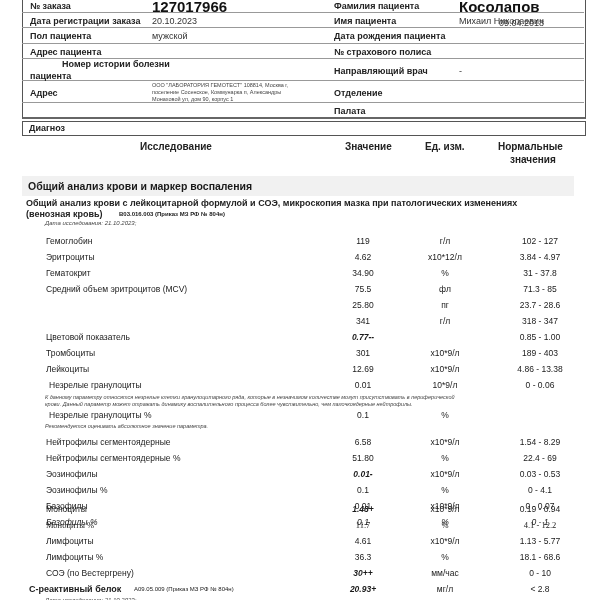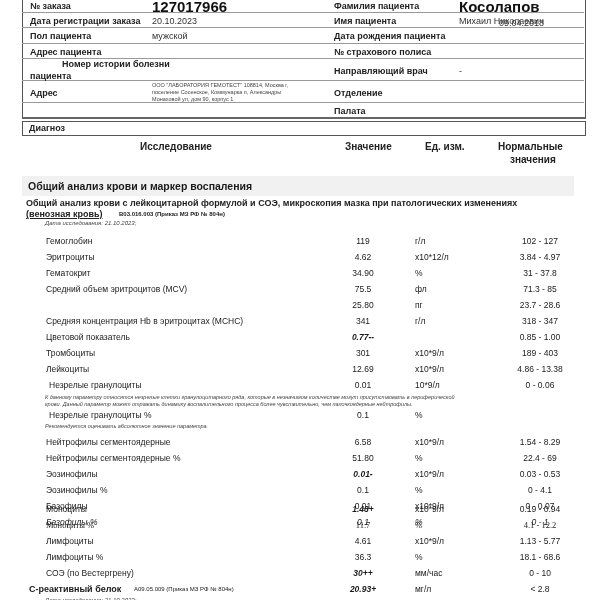--- a/index.html
+++ b/index.html
@@ -10,21 +10,21 @@
   .val { color:#333; }
   .big { font-size:15px; font-weight:bold; color:#111; }
   .addr { font-size:5.5px; line-height:7px; color:#444; white-space:normal; }
   .diag { position:absolute; left:22px; top:121px; width:562px; height:13px; border:1px solid #555; }
   .colhead { position:absolute; font-size:10px; font-weight:bold; color:#222; }
   .section { position:absolute; left:22px; top:176px; width:552px; height:20px; background:#f1f1f1; }
   .section span { position:absolute; left:6px; top:4px; font-size:10.5px; font-weight:bold; }
   .row { position:absolute; left:0; width:601px; height:14px; font-size:8.5px; }
   .row .n { position:absolute; left:46px; top:0; }
   .row .v { position:absolute; left:338px; width:50px; text-align:center; top:0; }
-  .row .u { position:absolute; left:415px; width:60px; text-align:left; top:0; }
+  .row .u { position:absolute; left:415px; width:60px; text-align:center; top:0; }
   .row .r { position:absolute; left:500px; width:80px; text-align:center; top:0; }
   .flag { font-weight:bold; font-style:italic; }
   .note { position:absolute; left:45px; font-size:5.5px; font-style:italic; color:#444; line-height:7px; width:540px; }
 </style>
 </head>
 <body>
 
 <div class="frame" style="height:117px;"></div>
 <div style="position:absolute;left:22px;top:12px;width:562px;border-top:1px solid #999;"></div>
 <div style="position:absolute;left:22px;top:27px;width:562px;border-top:1px solid #999;"></div>
@@ -68,21 +68,21 @@
 <span class="colhead" style="left:140px;top:141px;">Исследование</span>
 <span class="colhead" style="left:345px;top:141px;">Значение</span>
 <span class="colhead" style="left:425px;top:141px;">Ед. изм.</span>
 <span class="colhead" style="left:498px;top:141px;">Нормальные</span>
 <span class="colhead" style="left:510px;top:154px;">значения</span>
 
 <div class="section">
   <span>Общий анализ крови и маркер воспаления</span>
 </div>
 <span class="cell lbl" style="left:26px;top:198px;font-size:9px;">Общий анализ крови с лейкоцитарной формулой и СОЭ, микроскопия мазка при патологических изменениях</span>
-<span class="cell lbl" style="left:26px;top:209px;font-size:9px;text-decoration:underline;">(венозная кровь)</span>
+<span class="cell lbl" style="left:26px;top:209px;font-size:9px;">(венозная кровь)</span>
 <span class="cell" style="left:119px;top:211px;font-size:6px;font-weight:bold;">B03.016.003 (Приказ МЗ РФ № 804н)</span>
 <span class="cell" style="left:45px;top:220px;font-size:6px;font-style:italic;color:#444;">Дата исследования: 21.10.2023;</span>
 
 <div class="row" style="top:236px;">
     <span class="n">Гемоглобин</span>
     <span class="v">119</span>
     <span class="u">г/л</span>
     <span class="r">102 - 127</span>
   </div>
 <div class="row" style="top:252px;">
@@ -102,21 +102,20 @@
     <span class="v">75.5</span>
     <span class="u">фл</span>
     <span class="r">71.3 - 85</span>
   </div>
 <div class="row" style="top:300px;">
     <span class="v">25.80</span>
     <span class="u">пг</span>
     <span class="r">23.7 - 28.6</span>
   </div>
 <div class="row" style="top:316px;">
-    <span class="n">Средняя концентрация Hb в эритроцитах (MCHC)</span>
     <span class="v">341</span>
     <span class="u">г/л</span>
     <span class="r">318 - 347</span>
   </div>
 <div class="row" style="top:332px;">
     <span class="n">Цветовой показатель</span>
     <span class="v flag">0.77--</span>
     <span class="u"></span>
     <span class="r">0.85 - 1.00</span>
   </div>

